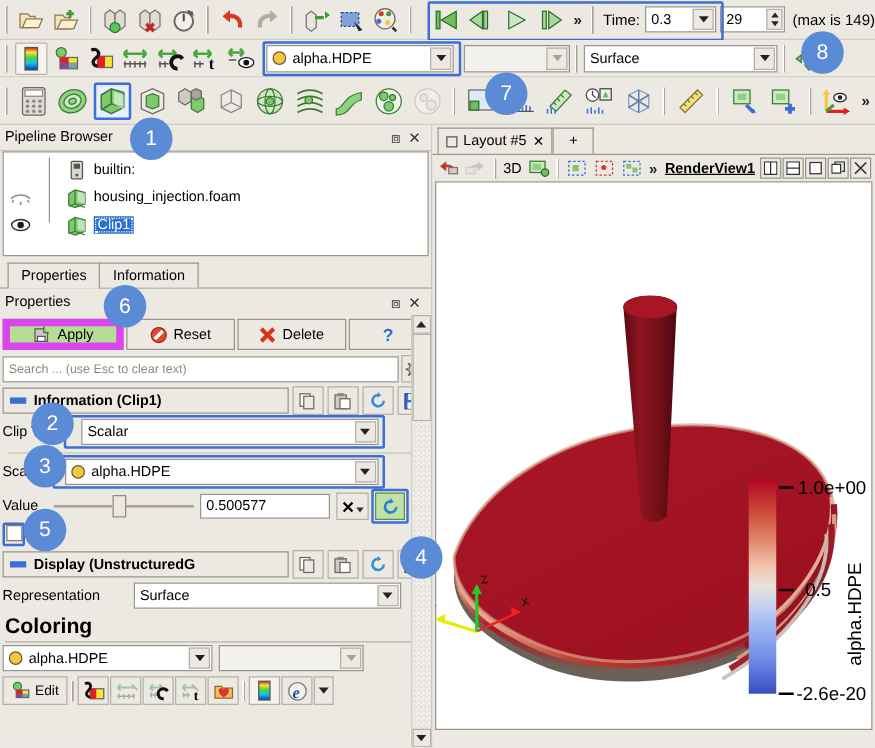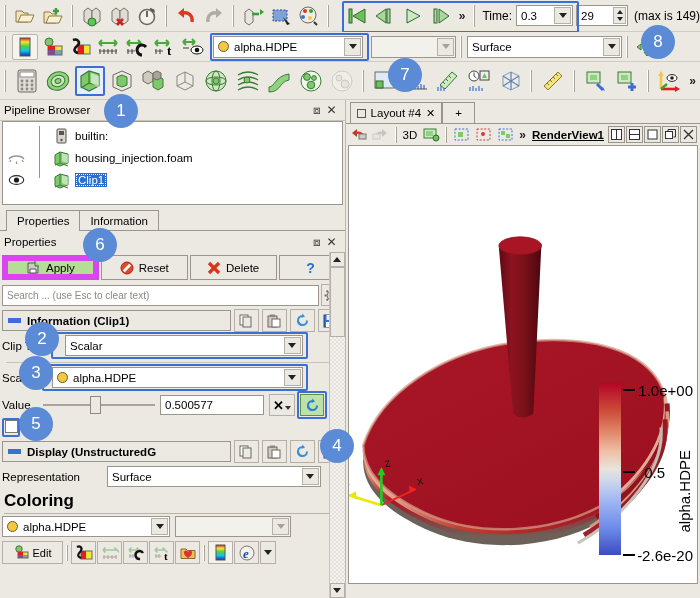--- a/index.html
+++ b/index.html
@@ -806,21 +806,21 @@
           </div>
           <div class="combo disabled" style="width:116px;">
             <span></span>
             <span class="arrow">
                 <i></i>
               </span>
           </div>
         </div>
 
         <div style="display:flex;align-items:center;gap:1px;padding:2px 2px;">
-          <div class="mini-btn" style="width:61px;height:23px;gap:4px;">
+          <div class="mini-btn" style="width:52px;height:23px;gap:4px;">
             <svg width="15" height="15" viewBox="0 0 15 15">
                 <circle cx="5" cy="4" r="3.2" fill="#7ec96e" stroke="#3c7a34"></circle>
                 <rect x="4" y="7" width="10" height="6" fill="#f3e635" stroke="#666"></rect>
                 <rect x="4" y="7" width="5" height="6" fill="#e02020"></rect>
                 <rect x="4" y="10" width="10" height="3" fill="#3a6fd8" opacity=".6"></rect>
               </svg>
             <span>Edit</span>
           </div>
           <div class="vsep"></div>
           <div class="mini-btn" style="width:25px;height:23px;">
@@ -893,21 +893,21 @@
           </div>
         </div>
       </div>
     </div>
 
     <div class="right-pane">
 
       <div class="layout-tabs">
         <div class="ltab">
           <span class="sq"></span>
-          <span>Layout #4</span>
+          <span>Layout #5</span>
           <span style="font-size:11px;">✕</span>
         </div>
         <div class="ltab plus">+</div>
       </div>
 
       <div class="view-tb">
         <div class="vbtn">
           <svg width="17" height="15" viewBox="0 0 17 15">
               <path d="M13 12c1-5-3-7-7-6" stroke="#c0392b" stroke-width="2.2" fill="none"></path>
               <path d="M7 2L2 6l5 4z" fill="#c0392b"></path>

